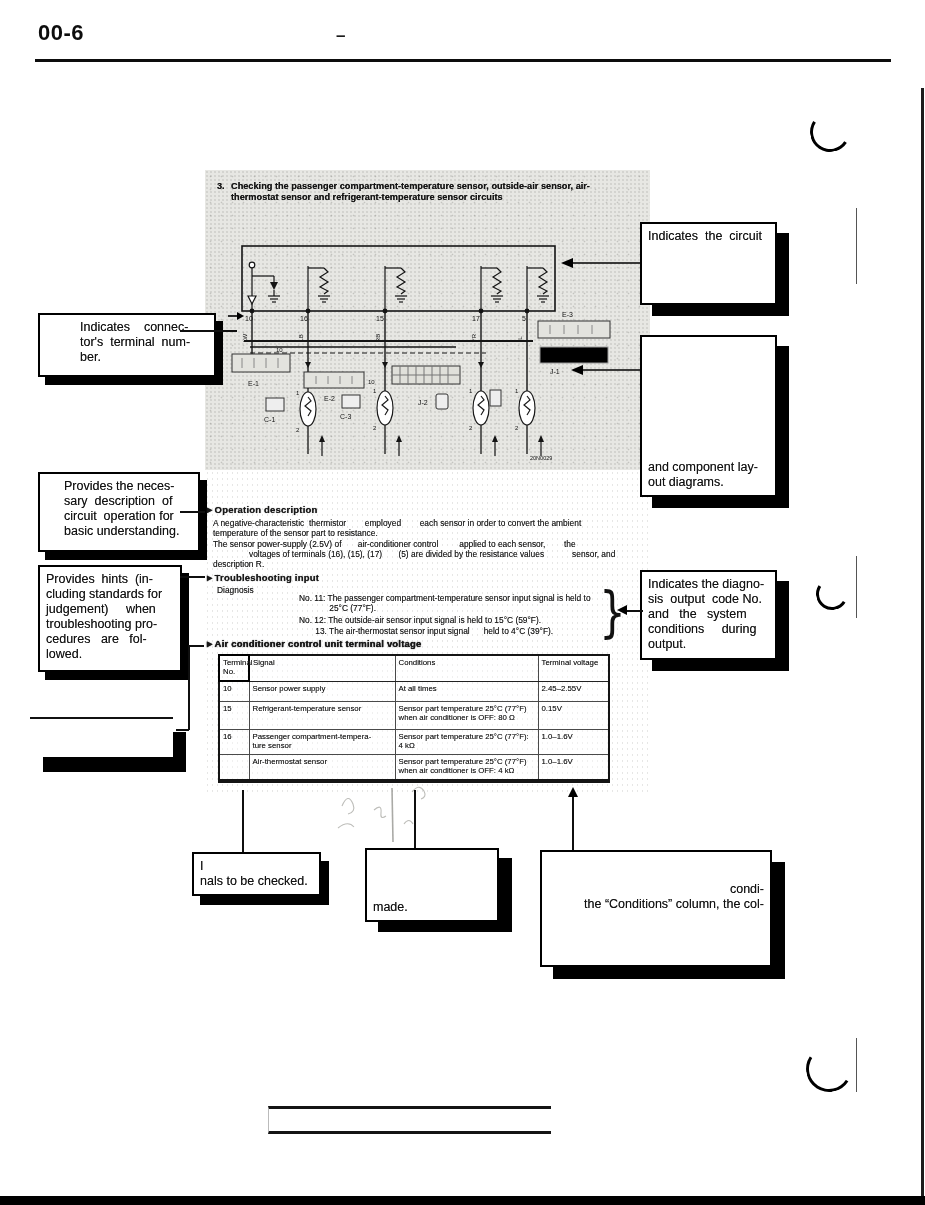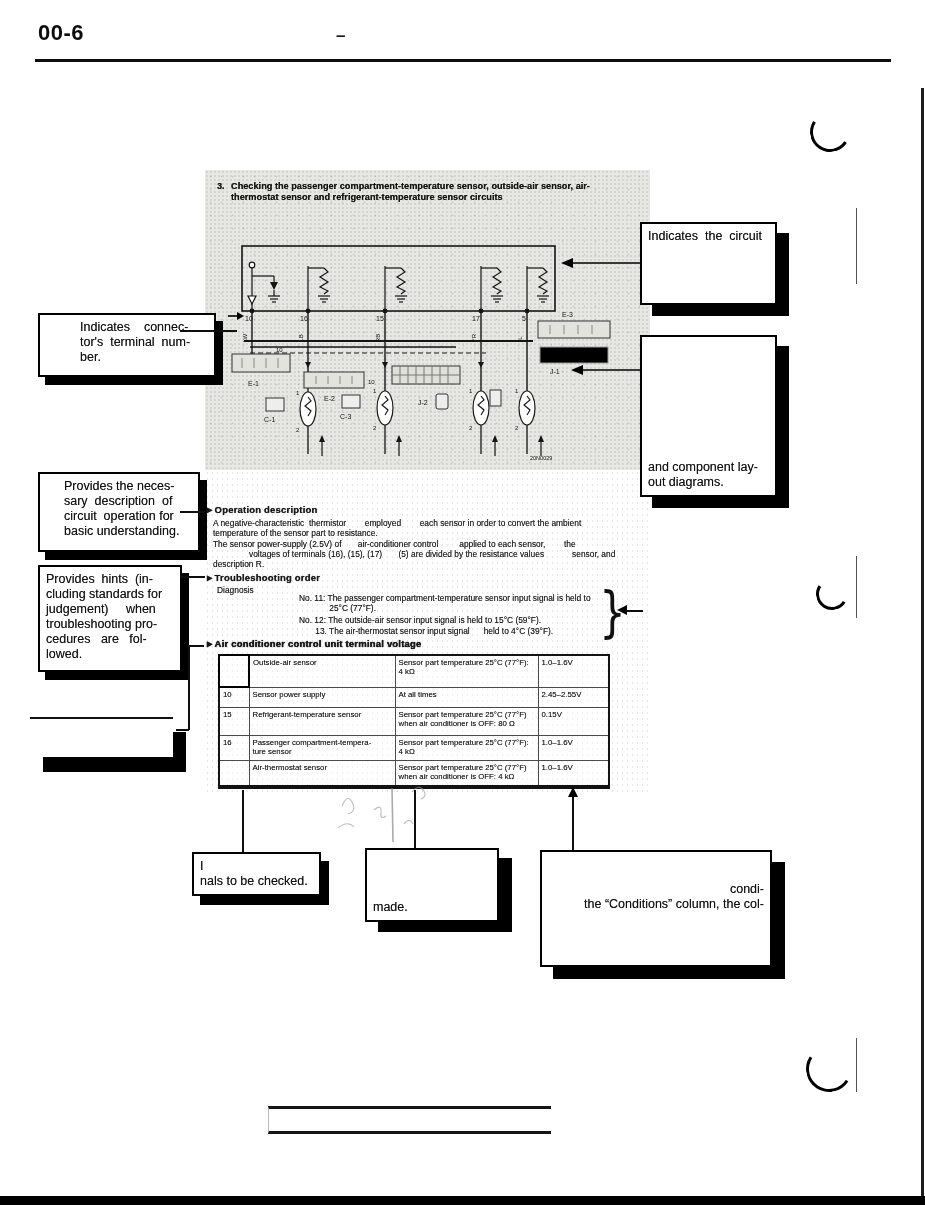--- a/index.html
+++ b/index.html
@@ -255,54 +255,59 @@
   <div class="hline" style="left:176px;top:729px;width:13px;"></div>
   <div class="hline" style="left:188px;top:645px;width:16px;"></div>
 
   <div class="callout" style="left:640px;top:222px;width:121px;height:69px;box-shadow:12px 11px 0 #000;">Indicates  the  circuit</div>
 
   <div class="callout" style="left:640px;top:335px;width:121px;height:148px;box-shadow:12px 11px 0 #000;display:flex;align-items:flex-end;">
     <span>and component lay-
 out diagrams.</span>
   </div>
 
+  <div class="callout" style="left:640px;top:570px;width:121px;height:76px;box-shadow:12px 11px 0 #000;">Indicates the diagno-
+sis  output  code No.
+and   the   system
+conditions     during
+output.</div>
   <div class="hline" style="left:627px;top:610px;width:16px;"></div>
   <div class="arrow-left" style="left:617px;top:605px;"></div>
 
   <div class="abs sechead" style="left:205px;top:504px;"><span>►</span><span>Operation description</span></div>
   <div class="abs pre" style="left:213px;top:519px;">A negative-characteristic  thermistor        employed        each sensor in order to convert the ambient</div>
   <div class="abs pre" style="left:213px;top:529px;">temperature of the sensor part to resistance.</div>
   <div class="abs pre" style="left:213px;top:540px;">The sensor power-supply (2.5V) of       air-conditioner control         applied to each sensor,        the</div>
   <div class="abs pre" style="left:213px;top:550px;margin-left:36px;">voltages of terminals (16), (15), (17)       (5) are divided by the resistance values            sensor, and</div>
   <div class="abs pre" style="left:213px;top:560px;">description R.</div>
 
-  <div class="abs sechead" style="left:205px;top:572px;"><span>►</span><span>Troubleshooting order</span></div>
+  <div class="abs sechead" style="left:205px;top:572px;"><span>►</span><span>Troubleshooting input</span></div>
   <div class="abs pre" style="left:217px;top:586px;">Diagnosis</div>
   <div class="abs pre" style="left:299px;top:594px;">No. 11: The passenger compartment-temperature sensor input signal is held to</div>
   <div class="abs pre" style="left:299px;top:604px;">             25°C (77°F).</div>
   <div class="abs pre" style="left:299px;top:616px;">No. 12: The outside-air sensor input signal is held to 15°C (59°F).</div>
   <div class="abs pre" style="left:299px;top:627px;">       13. The air-thermostat sensor input signal      held to 4°C (39°F).</div>
   <div class="abs brace" style="left:596px;top:582px;">}</div>
 
   <div class="abs sechead smudge" style="left:205px;top:638px;"><span>►</span><span>Air conditioner control unit terminal voltage</span></div>
 
   <table class="volt abs" style="left:218px;top:654px;">
     <colgroup>
         <col style="width:30px">
         <col style="width:146px">
         <col style="width:143px">
         <col style="width:71px">
       </colgroup>
     <tbody>
-    <tr>
-      <td class="heavycell" style="height:26px;"></td>
-      <td>Outside-air sensor</td>
-      <td>Sensor part temperature 25°C (77°F):
-4 kΩ</td>
-      <td>1.0–1.6V</td>
+        <tr>
+      <th class="heavycell" style="height:20px;">Terminal
+No.</th>
+      <th>Signal</th>
+      <th>Conditions</th>
+      <th>Terminal voltage</th>
     </tr>
     <tr>
       <td style="height:15px;">10</td>
       <td>Sensor power supply</td>
       <td>At all times</td>
       <td>2.45–2.55V</td>
     </tr>
     <tr>
       <td style="height:23px;">15</td>
       <td>Refrigerant-temperature sensor</td>

